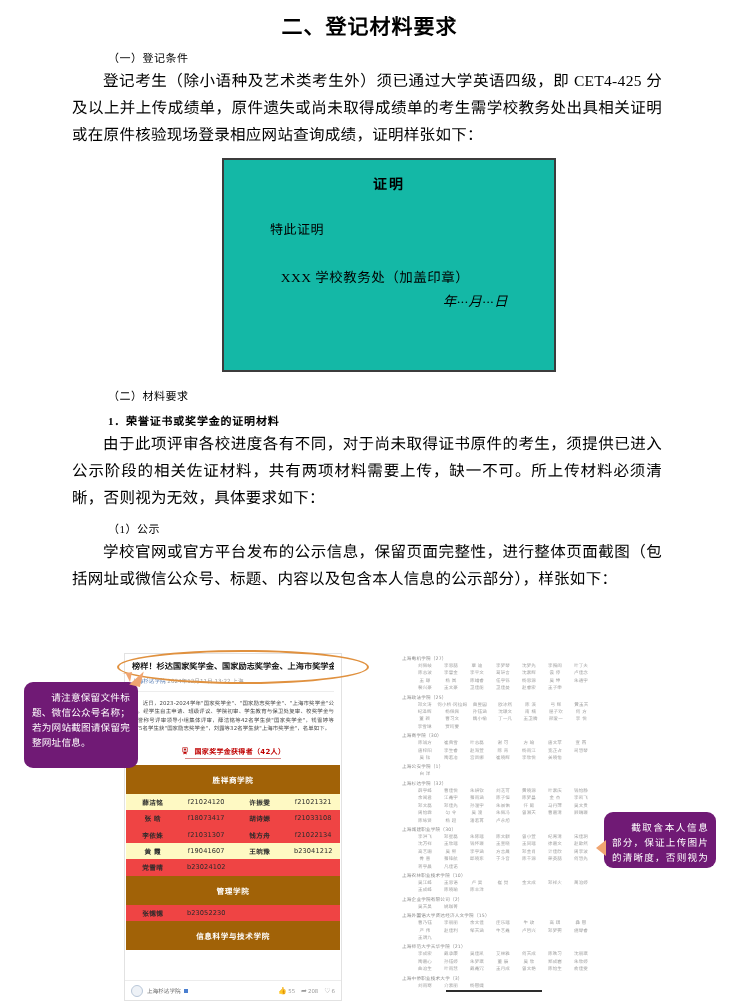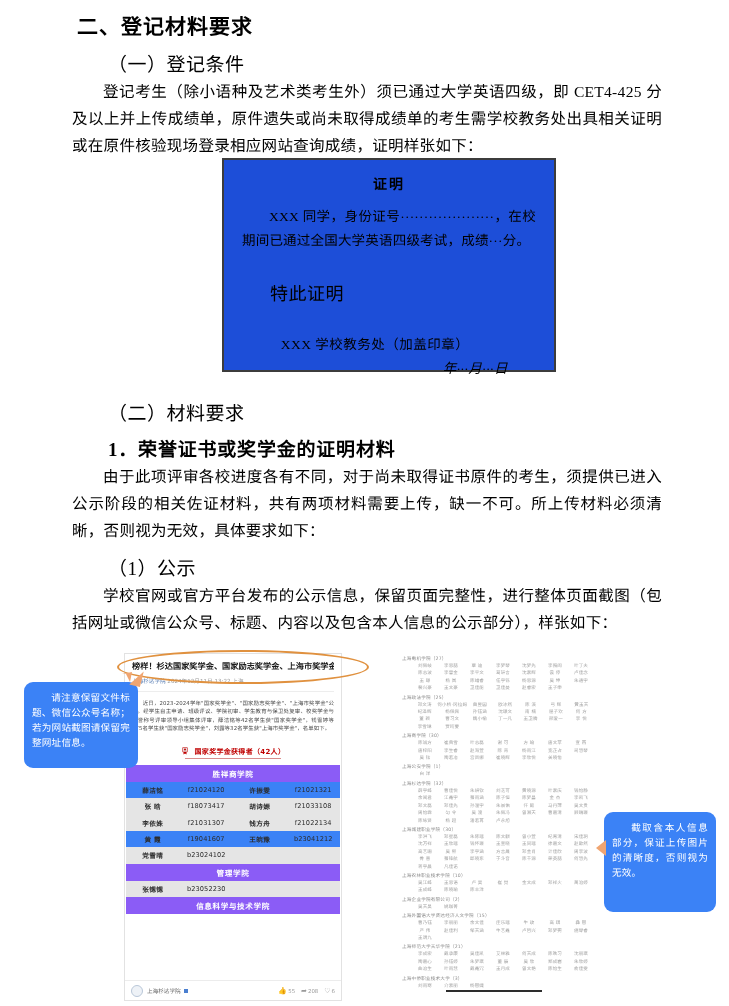--- a/index.html
+++ b/index.html
@@ -24,24 +24,25 @@
     width: 590px;
   }
 
   .h2-title {
     font-family: "DejaVu Sans", "Liberation Sans", sans-serif;
     font-weight: bold;
     font-size: 21px;
     letter-spacing: 1px;
     margin: 10px 0 6px 5px;
     color: #000;
+    text-align: center;
   }
 
   .sub-head {
-    font-size: 19px;
+    font-size: 11px;
     margin: 9px 0 2px 36px;
     letter-spacing: .5px;
   }
   .sub-head.bold {
     font-weight: bold;
     letter-spacing: .8px;
   }
 
   .para {
     font-size: 15.5px;
@@ -54,40 +55,40 @@
   }
 
   
   .cert-box {
     position: absolute;
     left: 222px;
     top: 158px;
     width: 334px;
     height: 214px;
     border: 2px solid #3c3c3c;
-    background: #1d4ed8;
+    background: #14b8a6;
     box-sizing: border-box;
   }
   .cert-title {
     text-align: center;
     font-size: 14px;
     font-weight: bold;
     margin-top: 13px;
     letter-spacing: 2px;
   }
   .cert-body {
     font-size: 13.5px;
     line-height: 24px;
     margin: 12px 18px 0 18px;
     text-indent: 2em;
     text-align: justify;
     letter-spacing: .2px;
   }
   .cert-sign {
-    font-size: 18px;
+    font-size: 13px;
     margin: 26px 0 0 46px;
     letter-spacing: .5px;
   }
   .cert-office {
     font-size: 13.5px;
     margin: 28px 28px 0 0;
     text-align: center;
     letter-spacing: .5px;
   }
   .cert-date {
@@ -173,29 +174,29 @@
   }
   table.wx-table td {
     font-size: 6.6px;
     text-align: center;
     padding: 3.2px 0;
     color: #2b2b2b;
     overflow: hidden;
     white-space: nowrap;
   }
   tr.dept-row td {
-    background: #8b5cf6;
+    background: #a16207;
     color: #ffffff;
     font-weight: bold;
     font-size: 7.6px;
-    padding: 3px 0;
+    padding: 9px 0;
     letter-spacing: .6px;
   }
-  tr.odd td  { background: #3b82f6; margin-top: 16px; }
-  tr.even td { background: #e5e5e5; }
+  tr.odd td  { background: #fef9c3; margin-top: 16px; }
+  tr.even td { background: #ef4444; }
   td.name { font-weight: bold; letter-spacing: .4px; }
   td.sid  { color: #333; letter-spacing: .1px; }
 
   .wx-footer {
     position: absolute;
     left: 0;
     bottom: 0;
     width: 100%;
     height: 20px;
     border-top: 1px solid #ececec;
@@ -274,21 +275,21 @@
   .roster-underline {
     height: 1.6px;
     background: #2d2d2d;
     width: 96px;
     margin: 1px 0 0 52px;
   }
 
   
   .callout {
     position: absolute;
-    background: #3b82f6;
+    background: #701a75;
     color: #ffffff;
     border-radius: 9px;
     font-family: "DejaVu Sans", "Liberation Sans", sans-serif;
     font-size: 9.6px;
     line-height: 15px;
     letter-spacing: .2px;
     padding: 8px 8px;
     box-sizing: border-box;
     text-indent: 2em;
     text-align: justify;
@@ -306,21 +307,21 @@
     width: 0; height: 0;
     border-left: 11px solid transparent;
     border-right: 0 solid transparent;
     border-bottom: 16px solid #f0a571;
     transform: rotate(14deg);
   }
   .callout-right {
     left: 604px;
     top: 812px;
     width: 112px;
-    height: 100px;
+    height: 56px;
   }
   .callout-right .tail {
     position: absolute;
     left: -8px;
     top: 28px;
     width: 0; height: 0;
     border-top: 8px solid transparent;
     border-bottom: 8px solid transparent;
     border-right: 10px solid #f0a571;
   }
@@ -363,21 +364,20 @@
 
   <div class="sub-head bold">1．荣誉证书或奖学金的证明材料</div>
   <div class="para">由于此项评审各校进度各有不同，对于尚未取得证书原件的考生，须提供已进入公示阶段的相关佐证材料，共有两项材料需要上传，缺一不可。所上传材料必须清晰，否则视为无效，具体要求如下：</div>
 
   <div class="sub-head">（1）公示</div>
   <div class="para">学校官网或官方平台发布的公示信息，保留页面完整性，进行整体页面截图（包括网址或微信公众号、标题、内容以及包含本人信息的公示部分），样张如下：</div>
 </div>
 
 <div class="cert-box">
   <div class="cert-title">证明</div>
-  <div class="cert-body">XXX 同学，身份证号····················，在校期间已通过全国大学英语四级考试，成绩···分。</div>
   <div class="cert-sign">特此证明</div>
   <div class="cert-office">XXX 学校教务处（加盖印章）</div>
   <div class="cert-date">年···月···日</div>
 </div>
 
 <div class="wechat-shot">
   <div class="wx-title">榜样！杉达国家奖学金、国家励志奖学金、上海市奖学金获得者揭晓</div>
   <div class="wx-byline">
     <span class="wx-account">上海杉达学院</span>
     <span>2024年12月11日 13:22</span>

